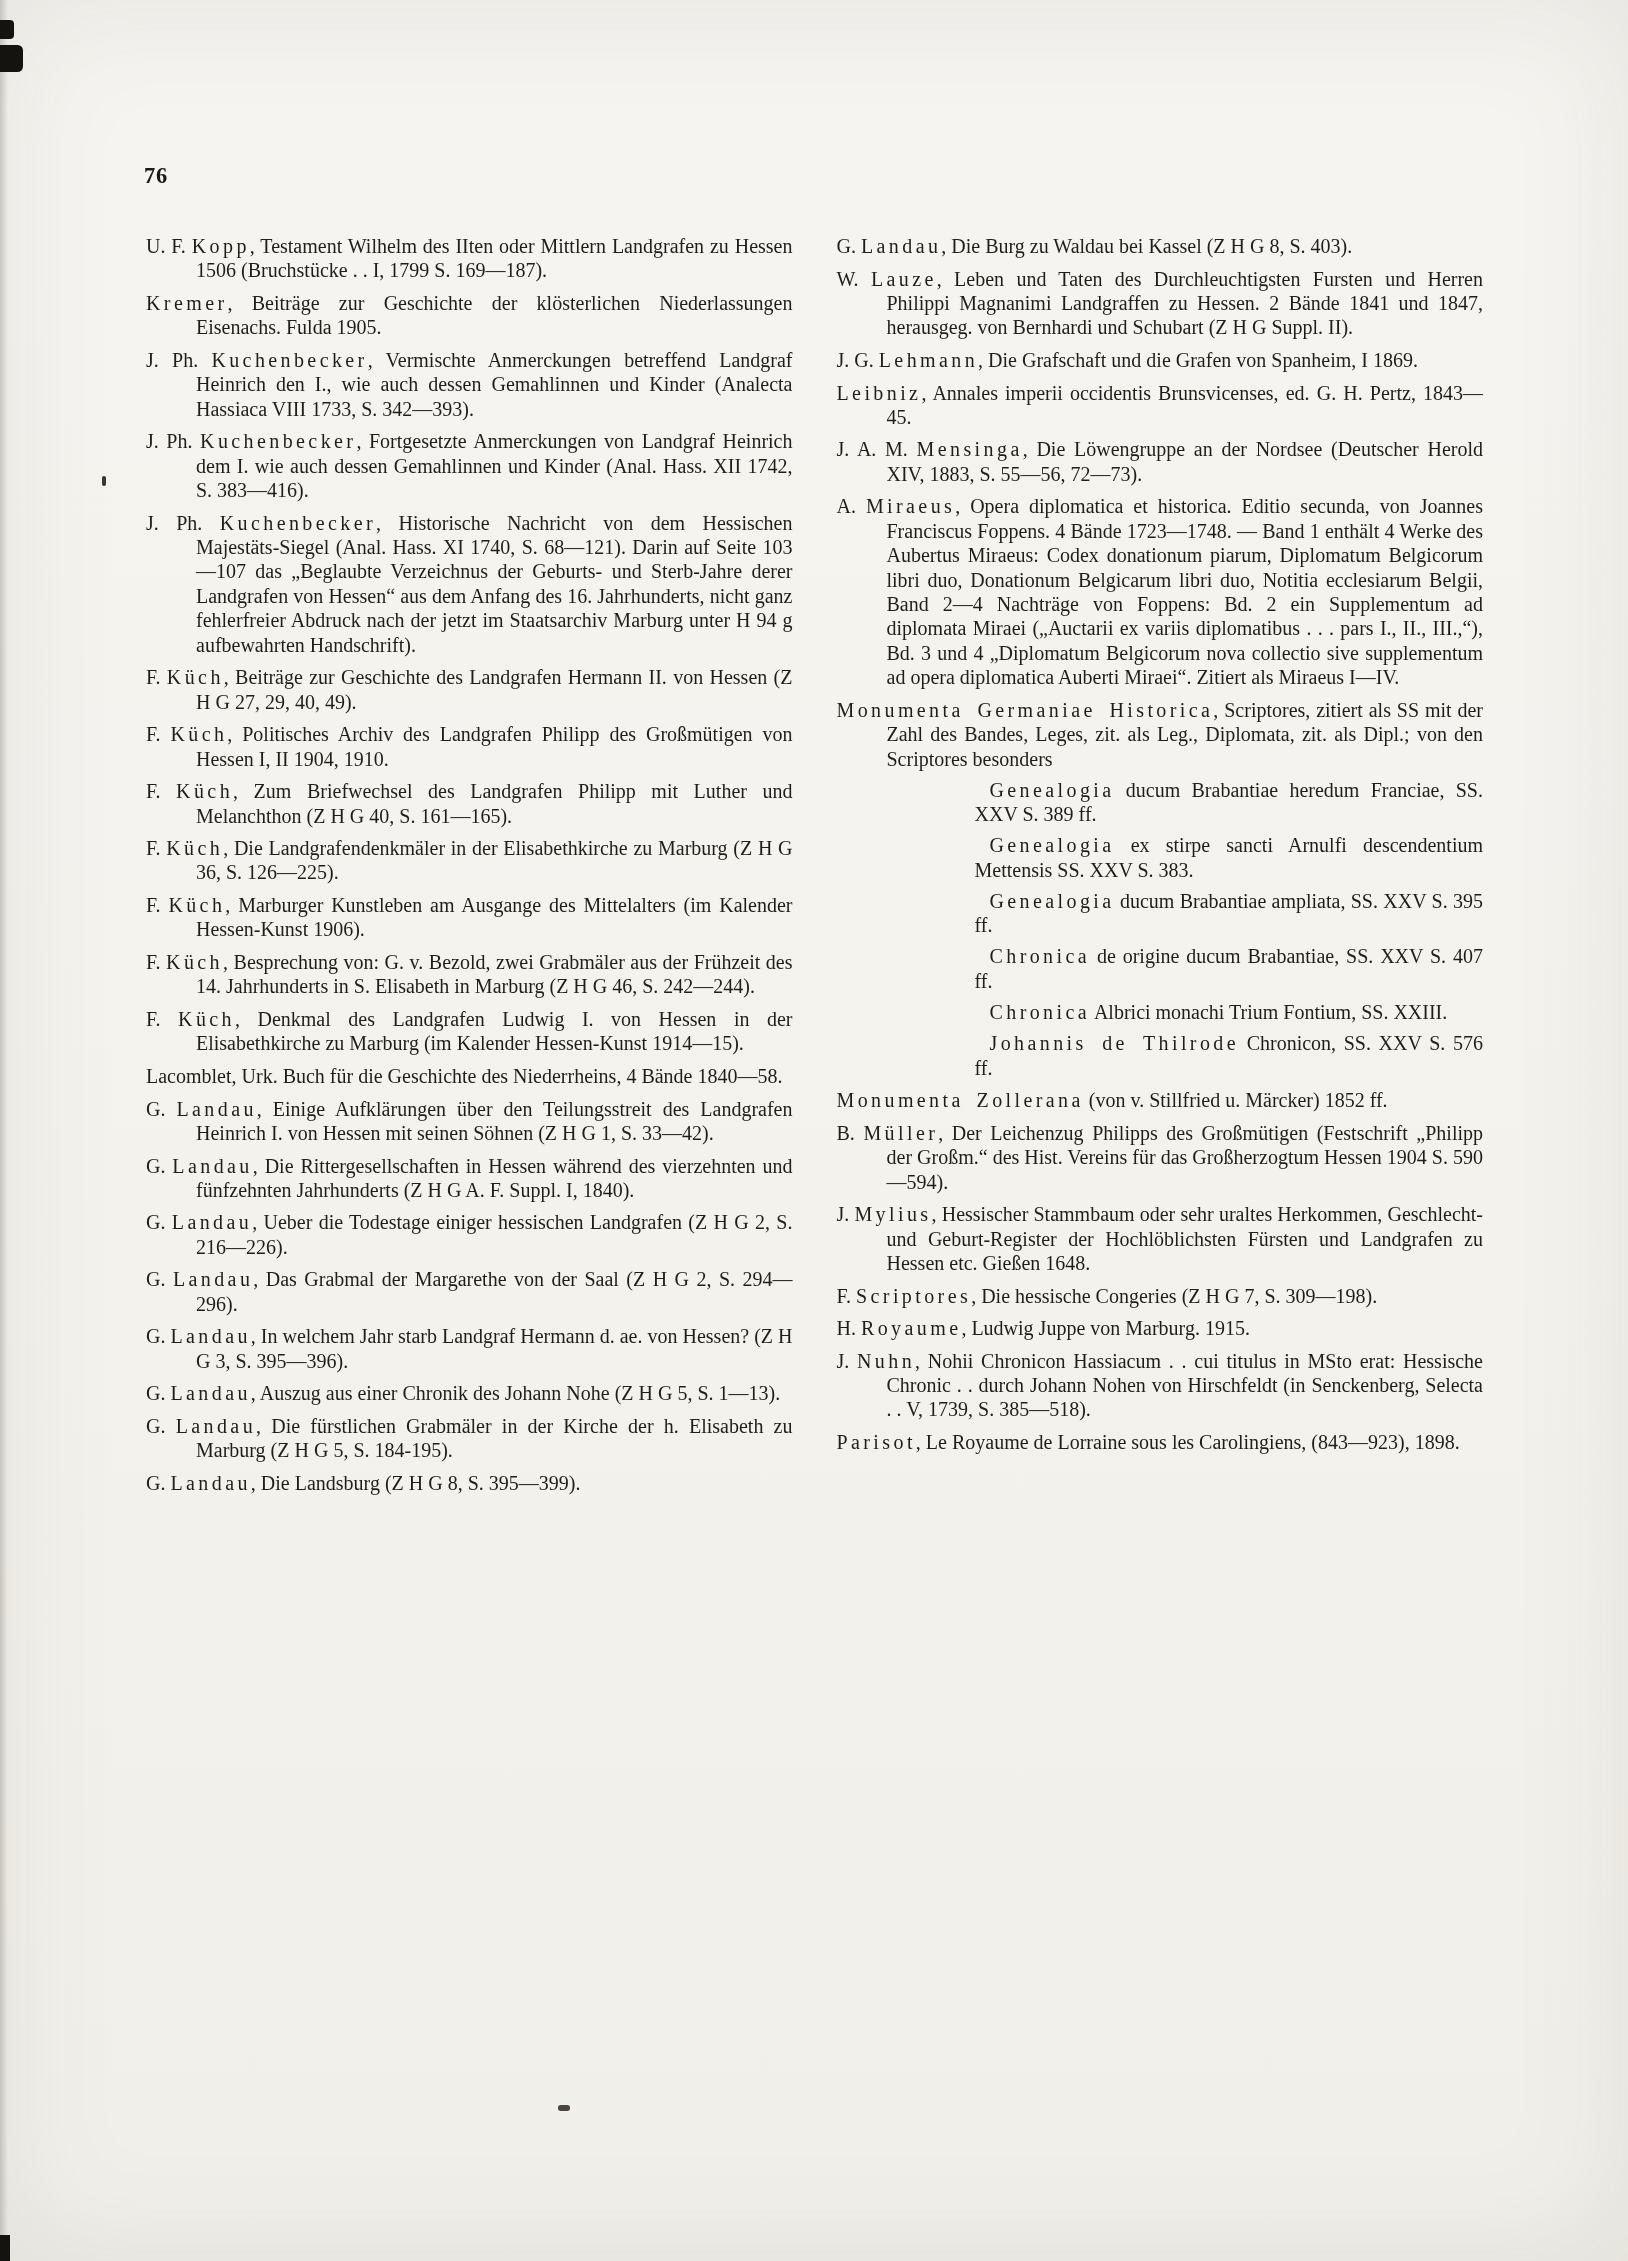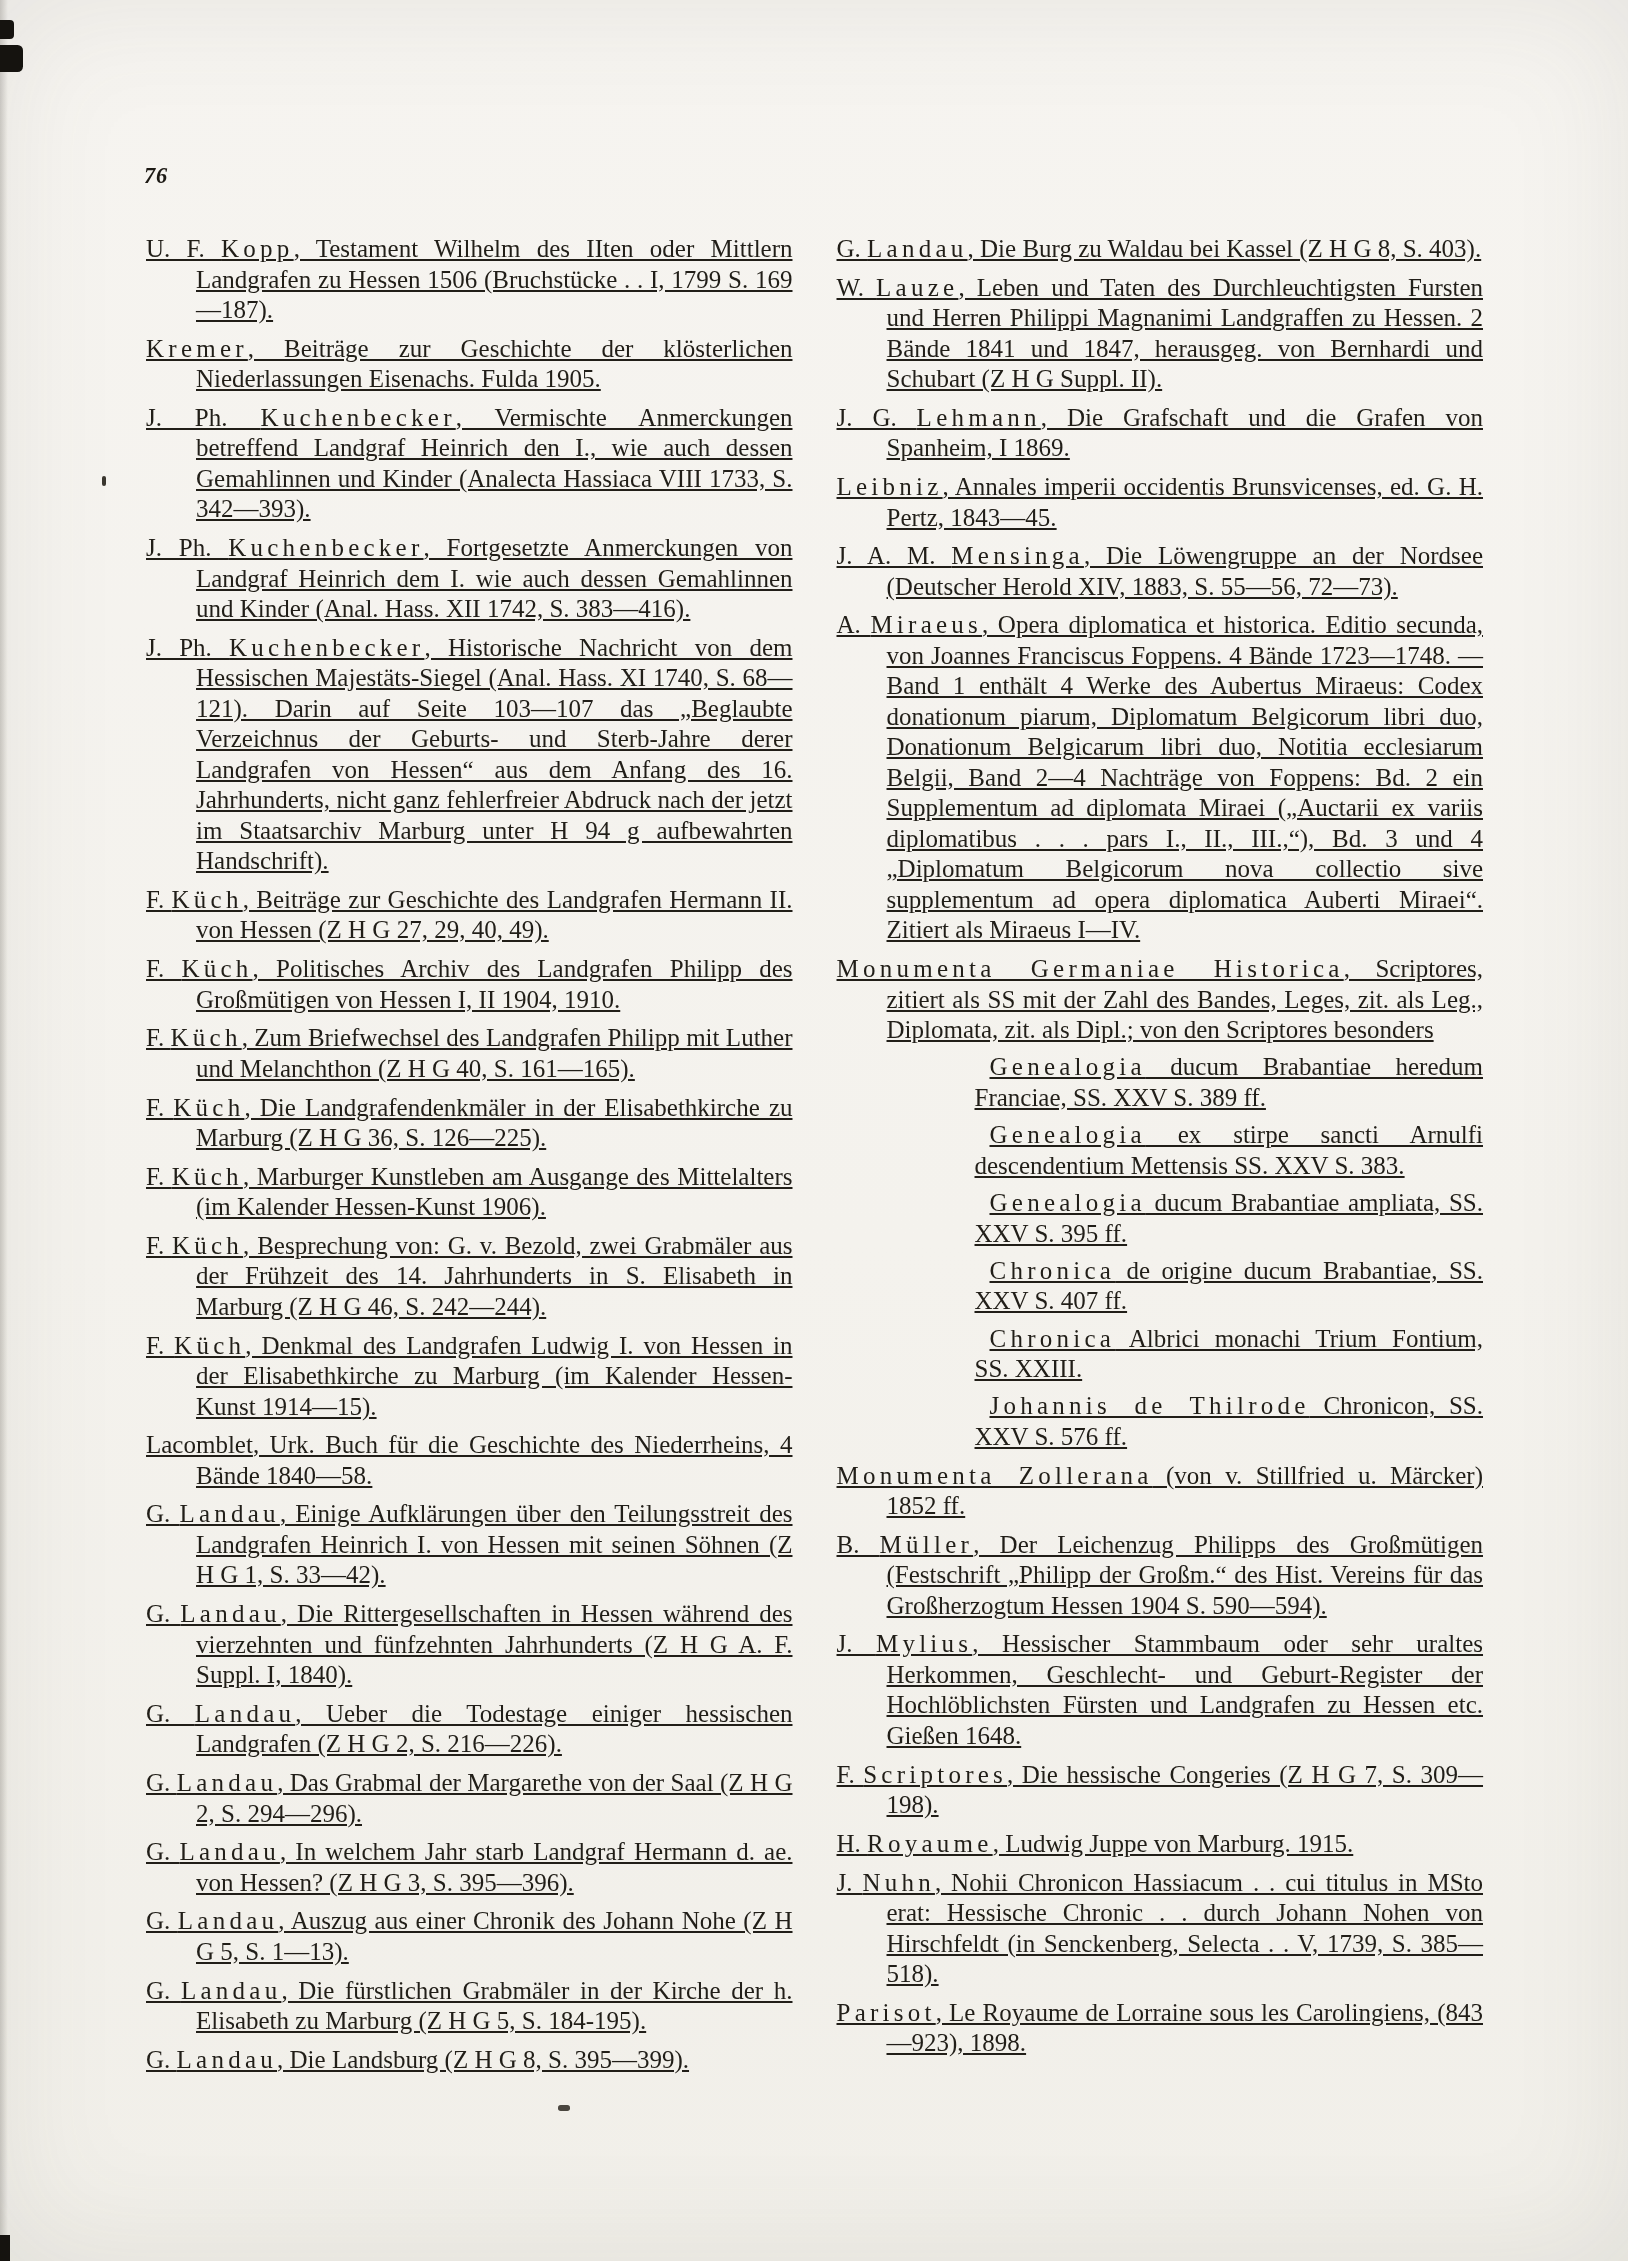--- a/index.html
+++ b/index.html
@@ -27,40 +27,38 @@
     background: linear-gradient(90deg, rgba(70,65,58,0.22), rgba(70,65,58,0));
   }
   .page-number {
     position: absolute;
     left: 144px;
     top: 163px;
     font-size: 22.4px;
     font-weight: 700;
     letter-spacing: 0.7px;
     color: #1c1914;
-    font-style: italic;
   }
   .columns {
     position: absolute;
     left: 146px;
     top: 234px;
     width: 1337px;
     display: flex;
     gap: 44px;
   }
   .col { width: 647px; }
   .entry {
-    font-size: 25px;
+    font-size: 20px;
     line-height: 1.22;
     text-align: justify;
     padding-left: 50px;
     text-indent: -50px;
     margin-bottom: 8.2px;
     color: #211e18;
-    text-decoration: underline;
   }
   .entry .pre { }
   .spaced {
     letter-spacing: 0.17em;
     word-spacing: 0.22em;
   }
   .subentry {
     margin: 6.8px 0 6.8px 88px;
     text-indent: 15px;
   }

